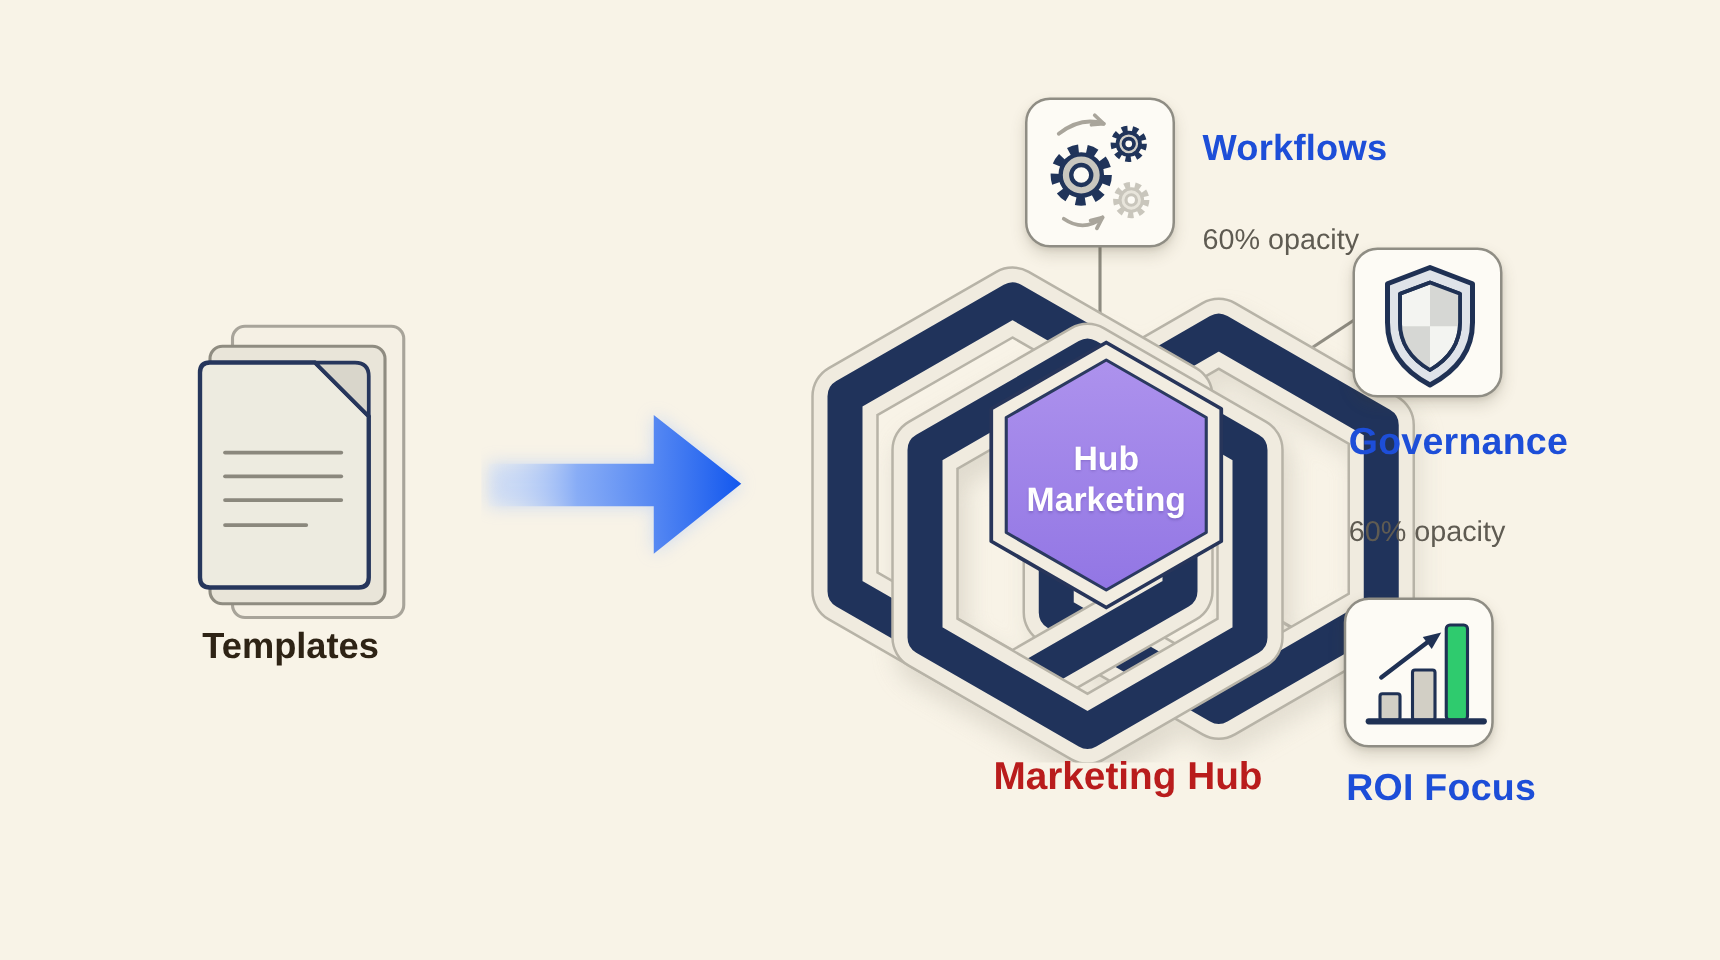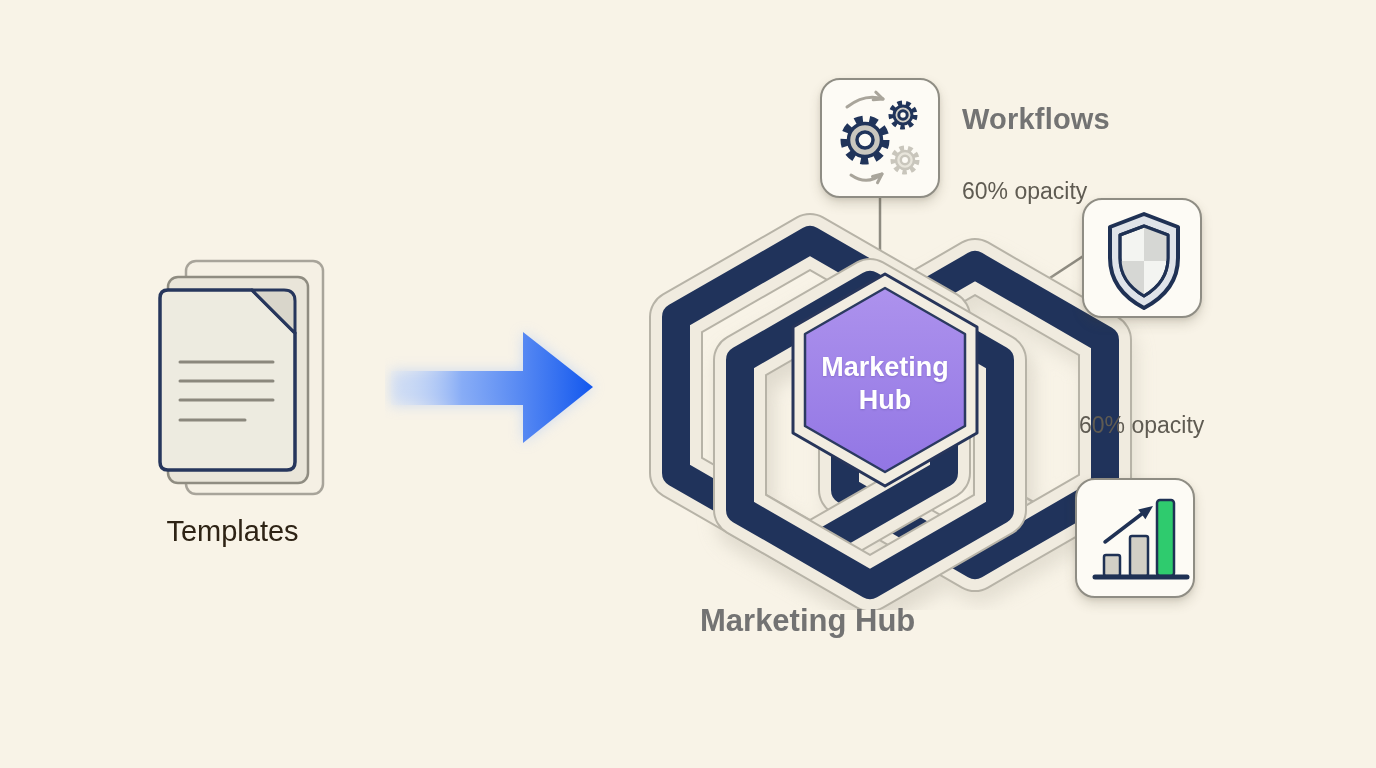--- a/index.html
+++ b/index.html
@@ -5,34 +5,34 @@
   * { margin:0; padding:0; box-sizing:border-box; }
   html,body { width:1376px; height:768px; overflow:hidden; }
   body { font-family:"Liberation Sans", sans-serif; background:#f8f3e7; position:relative; }
   .canvas { position:absolute; inset:0; width:1376px; height:768px; background:#f8f3e7; }
   .abs { position:absolute; }
   .card {
     position:absolute; width:120px; height:120px; border-radius:20px;
     background:#fdfbf5; border:2px solid #8f8d84;
     box-shadow:0 6px 12px rgba(80,70,50,.18), 0 2px 4px rgba(80,70,50,.10);
   }
-  .title { font-weight:700; color:#737373; letter-spacing:.2px; }
+  .title { font-weight:700; color:#1d4ed8; letter-spacing:.2px; }
   .subtitle { color:#5f5b52; font-weight:400;margin-top:36px; }
   .hex-label {
     position:absolute; left:800px; top:351px; width:170px;
     text-align:center; color:#ffffff; font-weight:700; font-size:27px; line-height:1.22;
     text-shadow:0 1px 2px rgba(60,40,120,.25);
   }
   .caption {
-    position:absolute; left:700px; top:603px; width:310px; text-align:left;
-    font-size:31px; font-weight:700; color:#737373;
+    position:absolute; left:700px; top:603px; width:310px; text-align:right;
+    font-size:31px; font-weight:700; color:#b91c1c;
   }
   .tpl-label {
-    position:absolute; left:130px; top:515px; width:205px; text-align:center;
-    font-size:29px; font-weight:400; color:#2e2315;
+    position:absolute; left:130px; top:501px; width:205px; text-align:center;
+    font-size:29px; font-weight:700; color:#2e2315;
   }
   .sat-title { position:absolute; font-size:29px; }
   .sat-sub   { position:absolute; font-size:23px; }
 </style>
 </head>
 <body>
 
 <div class="canvas">
 
   <svg class="abs" style="left:0;top:0" width="1376" height="768" viewBox="0 0 1376 768">
@@ -105,22 +105,22 @@
       <path d="M230,75 L360,150 L360,300 L230,375 L100,300 L100,150 Z" fill="none" stroke="#20335b" stroke-width="28" stroke-linejoin="round"></path>
     </g>
 
     <g>
       <path d="M245,64 L337,117 L337,223 L245,276 L153,223 L153,117 Z" fill="#f2ede1" stroke="#27355a" stroke-width="3" stroke-linejoin="round"></path>
       <path d="M245,78 L325,124 L325,216 L245,262 L165,216 L165,124 Z" fill="url(#pg)" stroke="#2b3a60" stroke-width="2.5" stroke-linejoin="round"></path>
     </g>
   </svg>
 
   <div class="hex-label">
+    <div>Hub</div>
     <div>Marketing</div>
-    <div>Hub</div>
   </div>
 
   <div class="caption">Marketing Hub</div>
 
   <div class="card" style="left:820px;top:78px;">
     <svg width="120" height="120" viewBox="0 0 120 120">
       <g stroke="#a9a59b" stroke-width="3" fill="none" stroke-linecap="round">
         <path d="M25,27 Q43,13 61,19"></path>
         <path d="M61,19 l-9.8,0.8 M61,19 l-7.2,-6.8"></path>
         <path d="M29,95 Q45,106 60,94"></path>
@@ -158,26 +158,28 @@
       </defs>
       <path d="M60,14 L94,27 V58 Q94,90 60,108 Q26,90 26,58 V27 Z" fill="#dfe3e9" stroke="#1f3154" stroke-width="4" stroke-linejoin="round"></path>
       <path d="M60,26 L84,35 V58 Q84,82 60,96 Q36,82 36,58 V35 Z" fill="#f3f4f1" stroke="#1f3154" stroke-width="3" stroke-linejoin="round"></path>
       <g clip-path="url(#shclip)">
         <rect x="60" y="20" width="30" height="41" fill="#d6d7d4"></rect>
         <rect x="30" y="61" width="30" height="40" fill="#d6d7d4"></rect>
       </g>
       <path d="M60,26 L84,35 V58 Q84,82 60,96 Q36,82 36,58 V35 Z" fill="none" stroke="#1f3154" stroke-width="3" stroke-linejoin="round"></path>
     </svg>
   </div>
+  <div class="sat-title title" style="left:1079px;top:337px;font-size:30px">Governance</div>
   <div class="sat-sub subtitle" style="left:1079px;top:376px">60% opacity</div>
 
   <div class="card" style="left:1075px;top:478px;">
     <svg width="120" height="120" viewBox="0 0 120 120">
       <rect x="27" y="75" width="16" height="21" fill="#d2cfc5" stroke="#1f3154" stroke-width="2.5" rx="2"></rect>
       <rect x="53" y="56" width="18" height="40" fill="#d2cfc5" stroke="#1f3154" stroke-width="2.5" rx="2"></rect>
       <rect x="80" y="20" width="17" height="76" fill="#2fcb6e" stroke="#1f3154" stroke-width="2.5" rx="3"></rect>
       <line x1="18" y1="97" x2="110" y2="97" stroke="#1f3154" stroke-width="5" stroke-linecap="round"></line>
       <line x1="28" y1="62" x2="66" y2="33" stroke="#1f3154" stroke-width="3.5" stroke-linecap="round"></line>
       <path d="M76,26 L68.4,39.2 L61.2,29.6 Z" fill="#1f3154"></path>
     </svg>
   </div>
+  <div class="sat-title title" style="left:1077px;top:614px;font-size:30px">ROI Focus</div>
 
 </div>
 
 </body></html>

